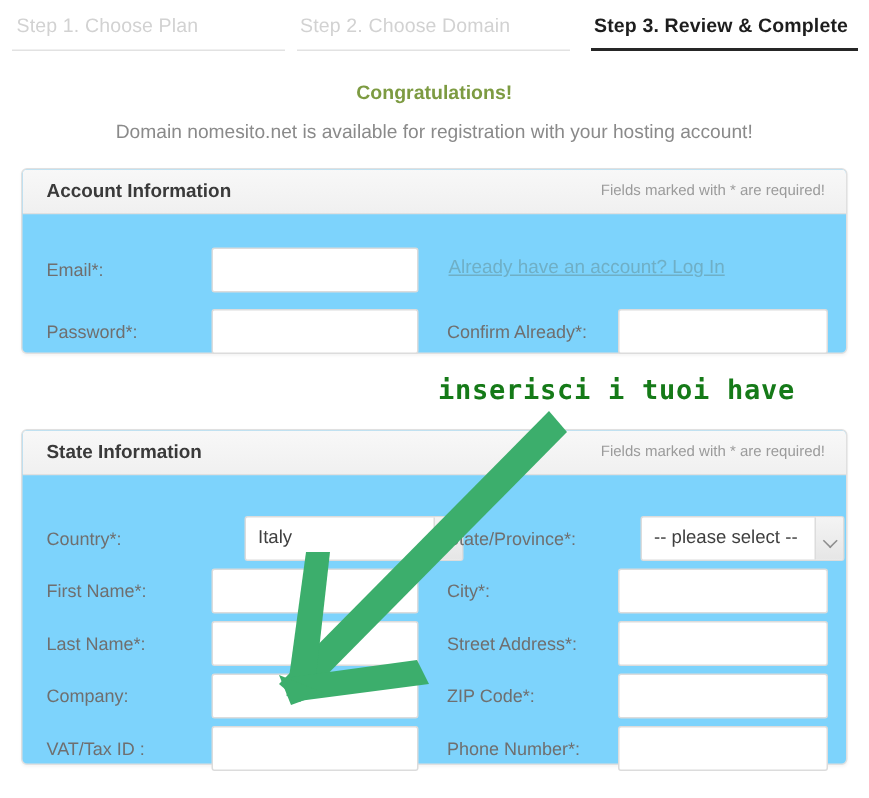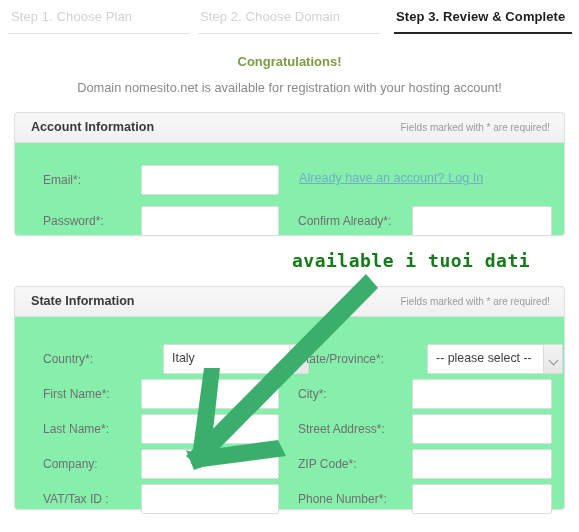--- a/index.html
+++ b/index.html
@@ -46,21 +46,21 @@
   .domain-line {
     position: absolute; top: 80px; left: 0; width: 579px;
     text-align: center;
     font-size: 12.8px; color: #8a8a8a;
   }
 
   
   .panel {
     position: absolute;
     left: 14px; width: 551px;
-    background: #86efac;
+    background: #7dd3fc;
     border: 1px solid #e0e0e0;
     border-radius: 4px;
     box-shadow: 0 1px 2px rgba(0,0,0,0.045);
   }
   .panel-account { top: 112px; height: 124px; }
   .panel-client  { top: 286px; height: 224px; }
 
   .panel-head {
     position: relative;
     height: 30px;
@@ -77,21 +77,21 @@
     font-size: 10px; color: #9b9b9b;
   }
   .panel-body { position: relative; }
 
   
   .row { position: absolute; left: 0; width: 551px; height: 41px; }
   .lbl {
     position: absolute; top: 12px;
     font-size: 12px; color: #6f6f6f; white-space: nowrap;
   }
-  .lbl-left  { left: 28px; }
+  .lbl-left  { left: 16px; }
   .lbl-right { left: 283px; }
 
   .fld {
     position: absolute; top: 4px;
     height: 30px;
     background: #fff;
     border: 1px solid #dcdcdc;
     border-radius: 2px;
   }
   .fld-left  { left: 126px; width: 138px; }
@@ -236,21 +236,21 @@
       <div class="row" style="top:163px;">
         <span class="lbl lbl-left">VAT/Tax ID :</span>
         <input class="fld fld-left" type="text" style="">
         <span class="lbl lbl-right">Phone Number*:</span>
         <input class="fld fld-right" type="text" style="">
       </div>
 
     </div>
   </div>
 
-  <div class="anno-text">available i tuoi dati</div>
+  <div class="anno-text">inserisci i tuoi have</div>
 
   <svg class="anno-arrow" viewBox="0 0 240 210">
     <g fill="#3cae6c">
 
       <polygon points="206,2 218,16 40,196 26,184"></polygon>
 
       <polygon points="44,96 60,96 49,194 31,192"></polygon>
 
       <polygon points="118,168 126,184 34,196 30,180"></polygon>
 

